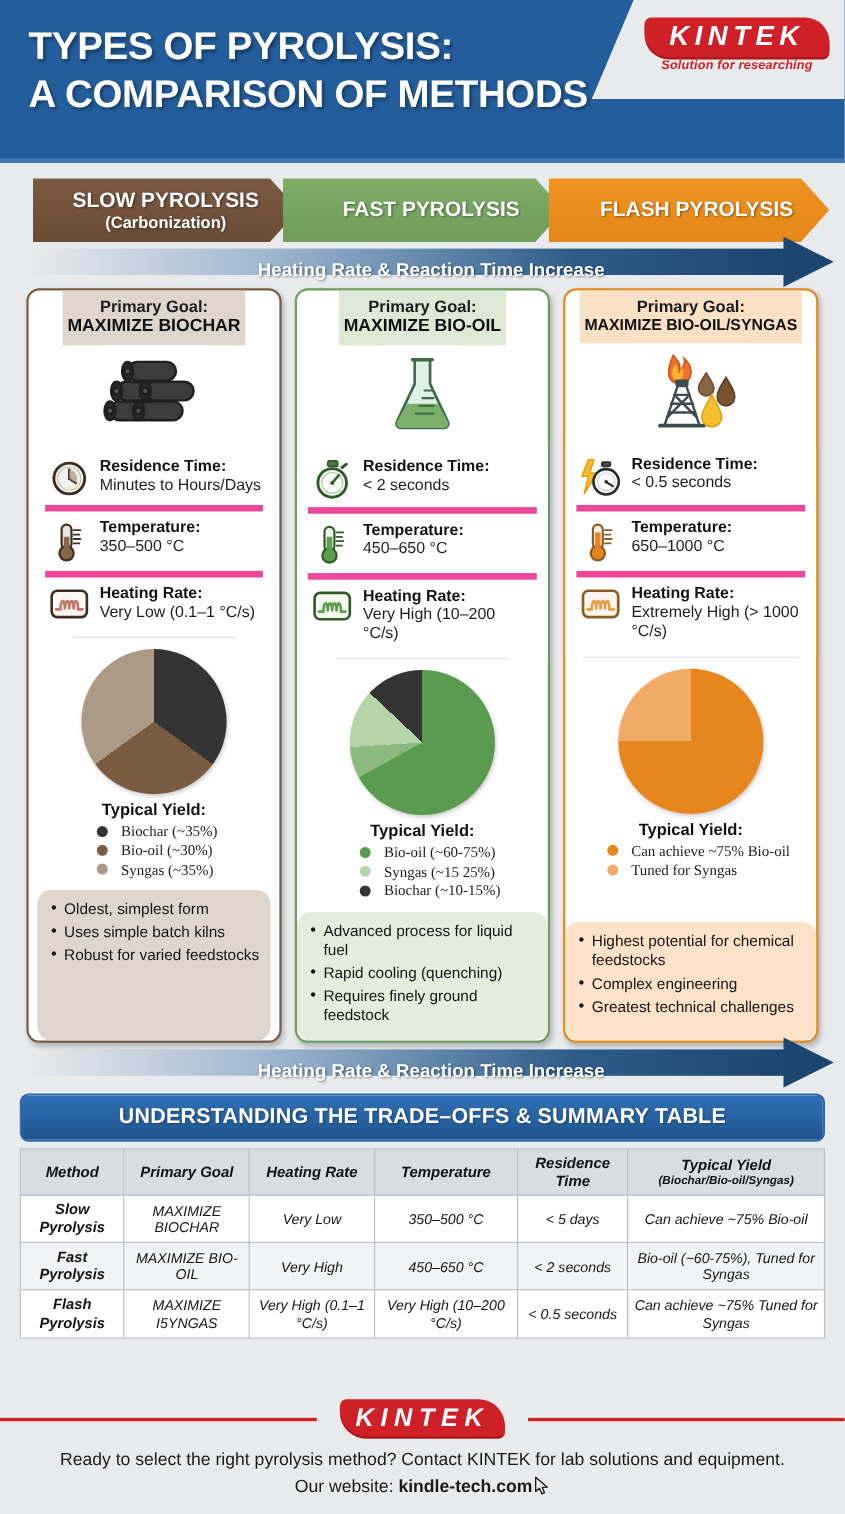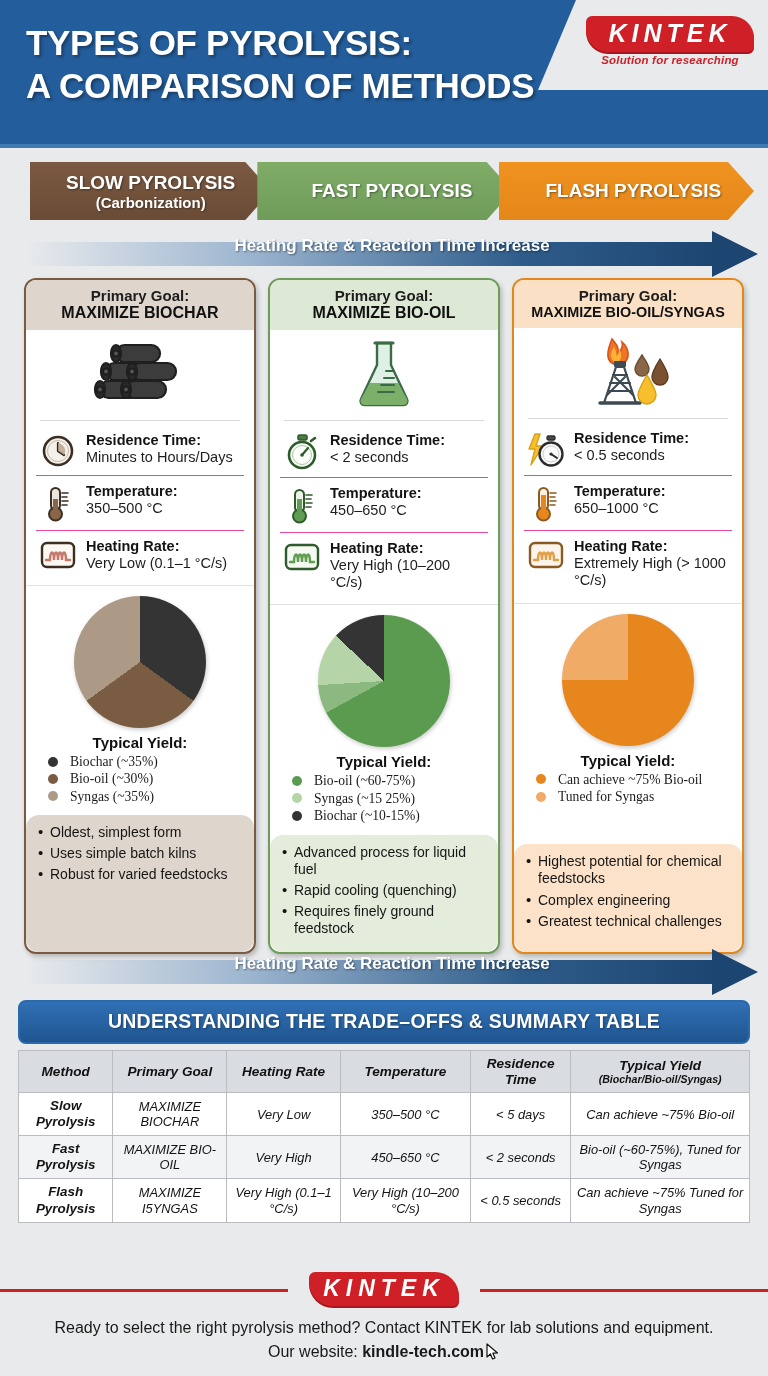--- a/index.html
+++ b/index.html
@@ -70,22 +70,22 @@
   .chev.first { clip-path: polygon(0 0, calc(100% - 26px) 0, 100% 50%, calc(100% - 26px) 100%, 0 100%); }
   .chev .t1 { font-size: 19px; font-weight: bold; text-shadow: 1px 1px 2px rgba(0,0,0,.4); display:block; }
   .chev .t2 { font-size: 15px; font-weight: bold; text-shadow: 1px 1px 2px rgba(0,0,0,.4); display:block; }
   .chev.c1 { background: linear-gradient(180deg,#7b5a42,#6a4b35); }
   .chev.c2 { background: linear-gradient(180deg,#7fad68,#6f9c59); padding-left: 14px; }
   .chev.c3 { background: linear-gradient(180deg,#f0921f,#e4871a); padding-left: 14px; }
 
   
   .arrow-bar {
     position: relative; height: 36px;
-    margin: 16px 10px 0 26px;
-    display: flex; align-items: flex-start; justify-content: center;
+    margin: 0 10px 0 26px;
+    display: flex; align-items: flex-end; justify-content: center;
   }
   .arrow-shaft {
     position: absolute; left: 0; top: 6px; bottom: 6px; right: 44px;
     background: linear-gradient(90deg, rgba(232,234,236,0) 0%, #9db6d0 32%, #2e5c8a 72%, #1d4571 100%);
   }
   .arrow-head {
     position: absolute; right: 0; top: -5px;
     width: 46px; height: 46px;
     background: #1d4571;
     clip-path: polygon(0 0, 100% 50%, 0 100%);
@@ -100,20 +100,21 @@
   
   .cols {
     display: flex; gap: 12px;
     margin: 6px 24px 0 24px;
     align-items: stretch;
   }
   .card {
     flex: 1; border-radius: 12px; overflow: hidden;
     display: flex; flex-direction: column;
     box-shadow: 2px 3px 5px rgba(0,0,0,.22);
+    align-items: center;
   }
   .card.k1 { border: 2px solid #7b5a42; background: #fff; }
   .card.k2 { border: 2px solid #6f9c59; background: #fff; }
   .card.k3 { border: 2px solid #e4871a; background: #fff; }
 
   .card-head { text-align: center; padding: 7px 4px 8px; }
   .card.k1 .card-head { background: #ded6cc; }
   .card.k2 .card-head { background: #dde8d5; }
   .card.k3 .card-head { background: #fae0c4; }
   .card-head .g1 { font-size: 15px; font-weight: bold; color: #1c1c1c; display: block; }
@@ -121,21 +122,21 @@
   .card.k3 .card-head .g2 { font-size: 14.4px; }
 
   .hero-icon {
     height: 88px; display: flex; align-items: center; justify-content: center;
     background: #fff;
   }
   .divider { height: 1px; background: #d8d8d8; margin: 2px 14px; }
 
   .specs { background: #fff; padding: 2px 10px 6px; flex: 0 0 auto; }
   .spec-row { display: flex; align-items: flex-start; gap: 8px; padding: 7px 2px 7px 2px; }
-  .spec-row + .spec-row { border-top: 1px solid #ec4899; }
+  .spec-row + .spec-row { border-top: 6px solid #ec4899; }
   .spec-ic { width: 40px; flex: 0 0 40px; display: flex; align-items: center; justify-content: center; padding-top: 2px; }
   .spec-tx { flex: 1; }
   .spec-tx .lab { font-size: 14.5px; font-weight: bold; color: #141414; display: block; line-height: 1.15; }
   .spec-tx .val { font-size: 14.5px; color: #1d1d1d; display: block; line-height: 1.2; }
 
   .pie-zone { background: #fff; padding: 6px 8px 4px; border-top: 1px solid #e2e2e2; }
   .pie-wrap { display: flex; justify-content: center; padding: 4px 0 6px; }
   .pie { width: 132px; height: 132px; border-radius: 50%; filter: drop-shadow(1px 2px 2px rgba(0,0,0,.2)); }
   .yield-title { text-align: center; font-size: 15px; font-weight: bold; color: #111; margin-bottom: 2px; }
   .legend { padding: 0 0 6px 14px; }

